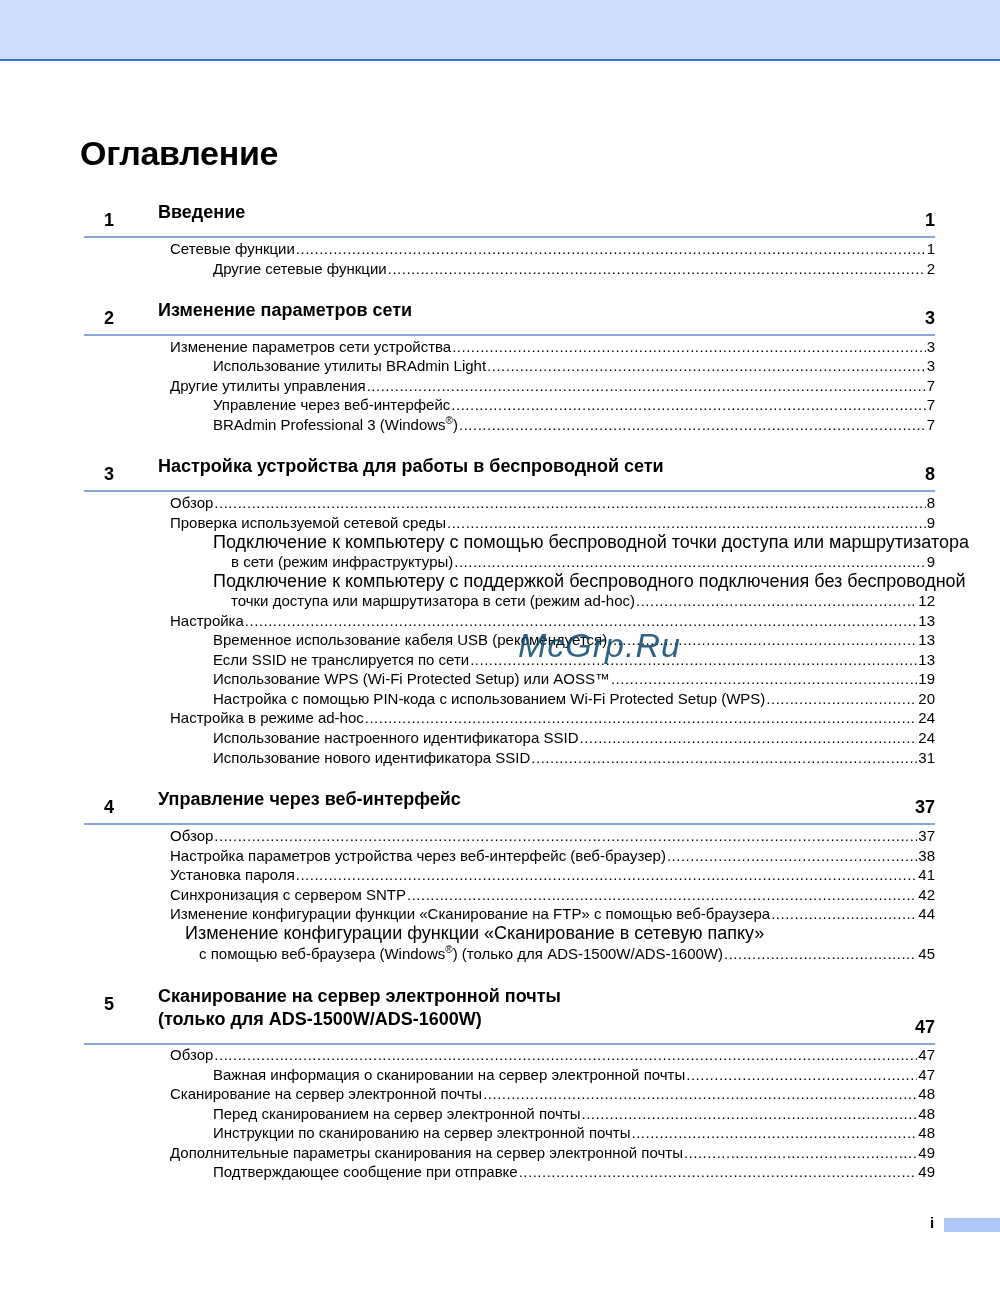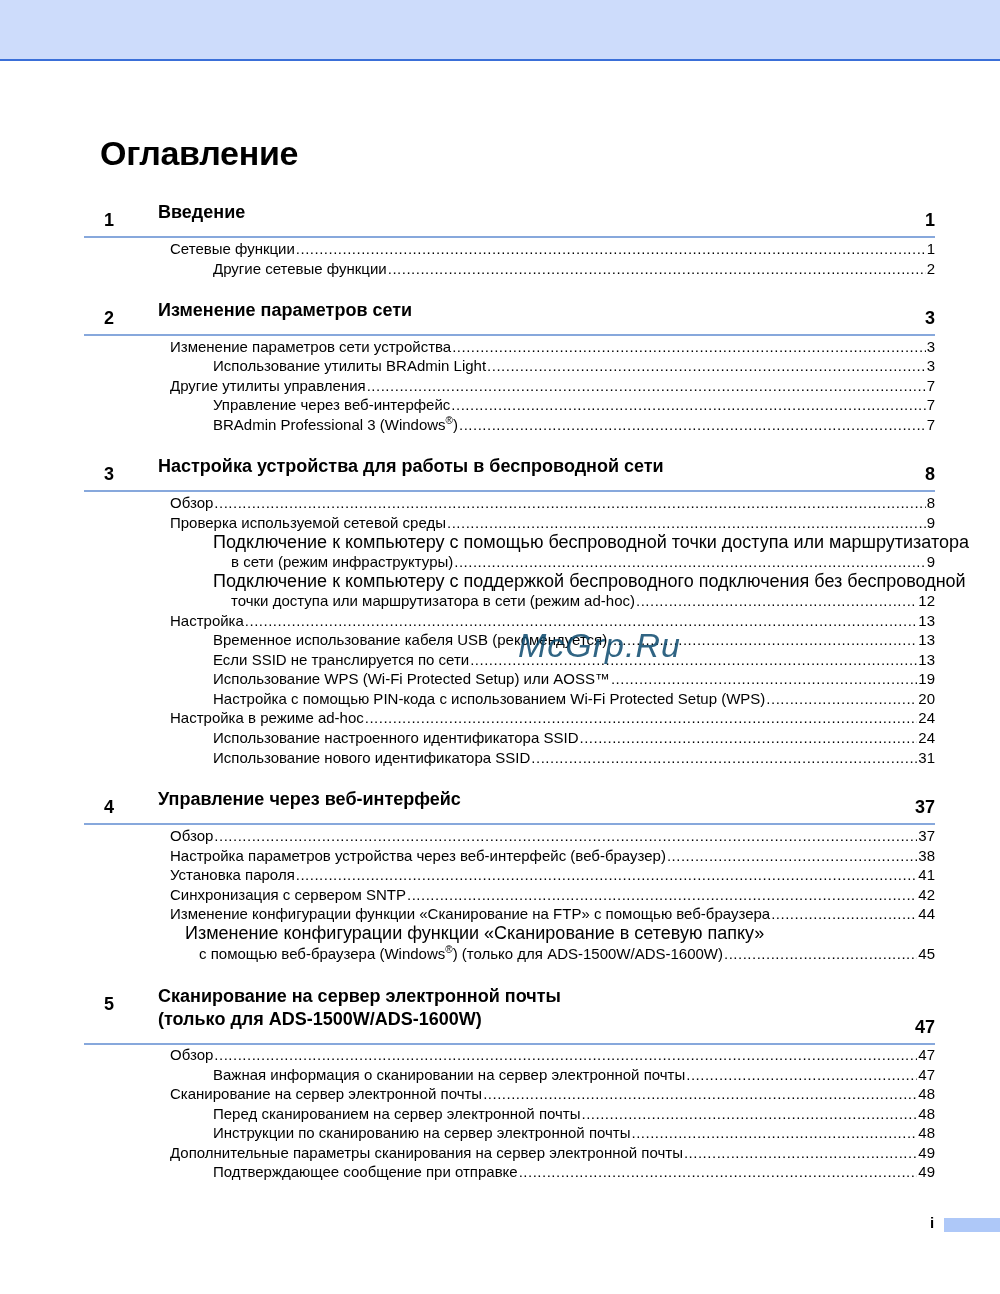--- a/index.html
+++ b/index.html
@@ -6,21 +6,21 @@
   body {
     width: 1000px; height: 1294px; position: relative; overflow: hidden;
     background: #ffffff; color: #000;
     font-family: "Liberation Sans", sans-serif;
   }
   .top-band {
     position: absolute; left: 0; top: 0; width: 1000px; height: 59px;
     background: #cddcfb; border-bottom: 2px solid #3a6fd8;
   }
   .page-title {
-    position: absolute; left: 100px; top: 134px;
+    position: absolute; left: 80px; top: 134px;
     font-size: 34px; font-weight: bold; letter-spacing: -0.3px;
   }
   .toc { position: absolute; left: 84px; top: 0; width: 851px; }
   .chapter {
     position: absolute; left: 0; width: 851px;
     border-bottom: 2px solid #87a8dc;
     font-weight: bold; font-size: 18px; line-height: 23px;
   }
   .chapter .num { position: absolute; left: 20px; bottom: 4px; }
   .chapter .title { margin-left: 74px; padding-bottom: 12px; display: block; }

